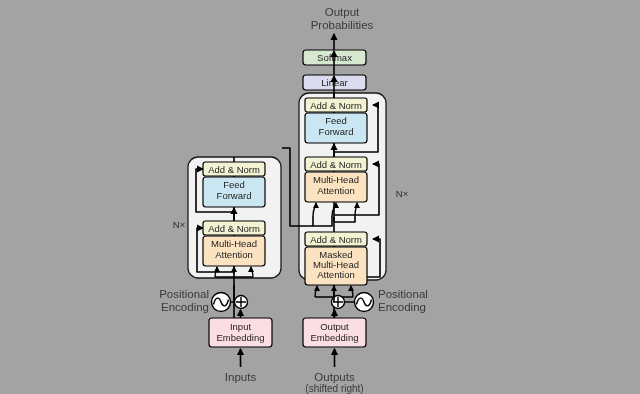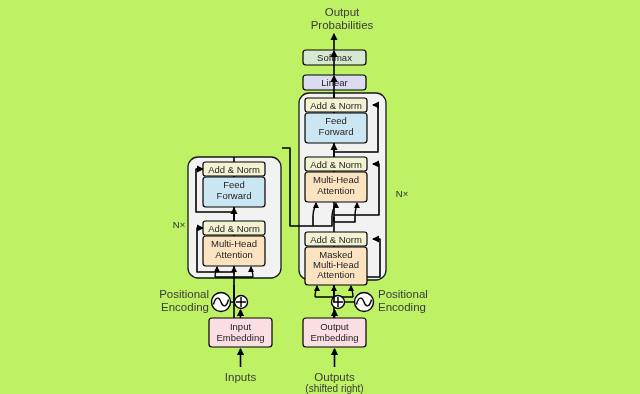--- a/index.html
+++ b/index.html
@@ -5,21 +5,21 @@
 <style>
   html, body {
     margin: 0;
     padding: 0;
     background: #ffffff;
   }
   #canvas {
     position: relative;
     width: 640px;
     height: 394px;
-    background: #bef264;
+    background: #a3a3a3;
     overflow: hidden;
     font-family: "Liberation Sans", "DejaVu Sans", sans-serif;
   }
   #canvas svg {
     position: absolute;
     top: 0;
     left: 0;
     width: 640px;
     height: 394px;
   }

